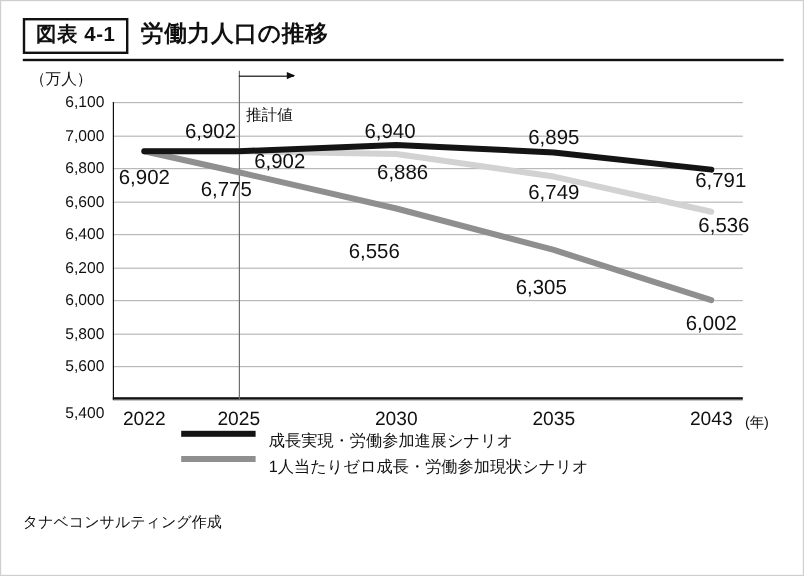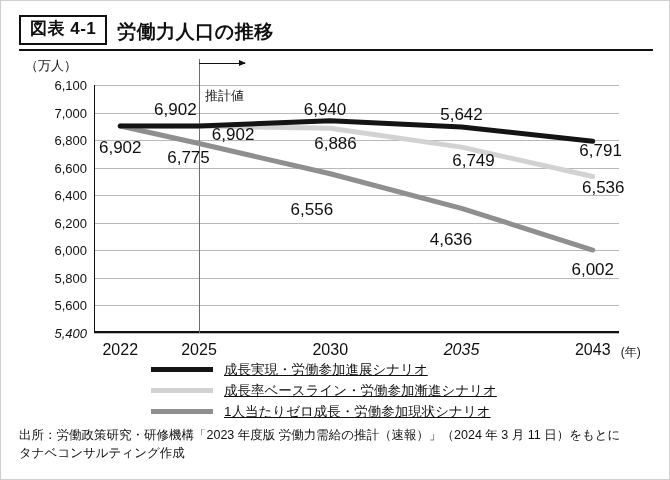--- a/index.html
+++ b/index.html
@@ -22,21 +22,21 @@
     border: 1px solid #cfcfcf;
     background: #ffffff;
   }
 
   
   .title-row {
     position: absolute;
     left: 18px;
     top: 14px;
     display: flex;
-    align-items: flex-end;
+    align-items: flex-start;
     gap: 10px;
   }
   .fig-badge {
     border: 2px solid #111111;
     padding: 3px 9px 4px 9px;
     font-size: 17px;
     font-weight: bold;
     letter-spacing: 0.5px;
     line-height: 1.1;
   }
@@ -159,23 +159,22 @@
 
   
   #legend {
     position: absolute;
     left: 150px;
     top: 358px;
     width: 470px;
   }
   .legend-row {
     display: flex;
-    align-items: center;
+    align-items: flex-start;
     height: 21px;
-    text-decoration: underline;
   }
   .legend-swatch {
     width: 62px;
     height: 5px;
     margin-right: 11px;
     flex: 0 0 auto;
   }
   .legend-label {
     font-size: 13.5px;
   }
@@ -219,73 +218,68 @@
     <div id="yticks">
         <div class="ytick" style="top: 0px;">6,100</div>
         <div class="ytick" style="top: 27.5556px;">7,000</div>
         <div class="ytick" style="top: 55.1111px;">6,800</div>
         <div class="ytick" style="top: 82.6667px;">6,600</div>
         <div class="ytick" style="top: 110.222px;">6,400</div>
         <div class="ytick" style="top: 137.778px; text-align: right;">6,200</div>
         <div class="ytick" style="top: 165.333px;">6,000</div>
         <div class="ytick" style="top: 192.889px;">5,800</div>
         <div class="ytick" style="top: 220.444px;">5,600</div>
-        <div class="ytick" style="top: 248px; font-style: italic;">5,400</div>
+        <div class="ytick" style="top: 259px;">5,400</div>
       </div>
     <div class="axis-left"></div>
     <div class="axis-bottom"></div>
     <div id="xticks">
         <div class="xtick" style="left: 26.25px;">2022</div>
         <div class="xtick" style="left: 105px;">2025</div>
         <div class="xtick" style="left: 236.25px;">2030</div>
-        <div class="xtick" style="left: 367.5px; font-style: italic;">2035</div>
+        <div class="xtick" style="left: 367.5px;">2035</div>
         <div class="xtick" style="left: 498.75px;">2043</div>
       </div>
     <div class="x-unit" id="x-unit" style="left: 526.75px;">(年)</div>
 
     <div class="est-line" id="est-line" style="left: 105px; top: -26px; height: 274px;"></div>
     <div class="est-arrow" id="est-arrow" style="left: 105px; top: -22px; width: 46px;"></div>
     <div class="est-label" id="est-label" style="left: 111px; top: 2px;">推計値</div>
 
     <svg class="series" id="series-svg" width="525" height="248">
         <polyline points="26.25,41.05777777777777 105,58.55555555555557 236.25,88.72888888888889 367.5,123.31111111111112 498.75,165.0577777777778" fill="none" stroke="#8f8f8f" stroke-width="5" stroke-linecap="round" stroke-linejoin="round"></polyline>
         <polyline points="26.25,41.05777777777777 105,41.05777777777777 236.25,43.26222222222222 367.5,62.137777777777785 498.75,91.48444444444445" fill="none" stroke="#d2d2d2" stroke-width="5" stroke-linecap="round" stroke-linejoin="round"></polyline>
         <polyline points="26.25,41.05777777777777 105,41.05777777777777 236.25,35.82222222222222 367.5,42.02222222222221 498.75,56.351111111111095" fill="none" stroke="#141414" stroke-width="5" stroke-linecap="round" stroke-linejoin="round"></polyline>
       </svg>
 
     <div id="data-labels">
         <div class="dlabel" style="left: 26.25px; top: 62.6889px;">6,902</div>
         <div class="dlabel" style="left: 81.375px; top: 24.8px;">6,902</div>
         <div class="dlabel" style="left: 231px; top: 24.5244px;">6,940</div>
-        <div class="dlabel" style="left: 367.5px; top: 29.6222px;">5,642</div>
+        <div class="dlabel" style="left: 367.5px; top: 29.6222px;">6,895</div>
         <div class="dlabel" style="left: 506.625px; top: 66.1333px;">6,791</div>
         <div class="dlabel" style="left: 139.125px; top: 50.2889px;">6,902</div>
         <div class="dlabel" style="left: 241.5px; top: 58.5556px;">6,886</div>
-        <div class="dlabel" style="left: 367.5px; top: 75.7778px; margin-left: 12px;">6,749</div>
+        <div class="dlabel" style="left: 367.5px; top: 75.7778px;">6,749</div>
         <div class="dlabel" style="left: 509.25px; top: 102.644px;">6,536</div>
         <div class="dlabel" style="left: 94.5px; top: 72.7467px;">6,775</div>
         <div class="dlabel" style="left: 217.875px; top: 125.378px;">6,556</div>
-        <div class="dlabel" style="left: 357px; top: 154.587px;">4,636</div>
+        <div class="dlabel" style="left: 357px; top: 154.587px;">6,305</div>
         <div class="dlabel" style="left: 498.75px; top: 185.311px;">6,002</div>
       </div>
   </div>
 
   <div id="legend">
       <div class="legend-row">
         <div class="legend-swatch" style="background: rgb(20, 20, 20);"></div>
         <div class="legend-label">成長実現・労働参加進展シナリオ</div>
       </div>
       <div class="legend-row">
-        <div class="legend-swatch" style="background: rgb(210, 210, 210);"></div>
-        <div class="legend-label">成長率ベースライン・労働参加漸進シナリオ</div>
-      </div>
-      <div class="legend-row">
         <div class="legend-swatch" style="background: rgb(143, 143, 143);"></div>
         <div class="legend-label">1人当たりゼロ成長・労働参加現状シナリオ</div>
       </div>
     </div>
 
   <div id="source">
-    <div>出所：労働政策研究・研修機構「2023 年度版 労働力需給の推計（速報）」（2024 年 3 月 11 日）をもとに</div>
     <div>タナベコンサルティング作成</div>
   </div>
 
 </div>
 
 </body></html>

